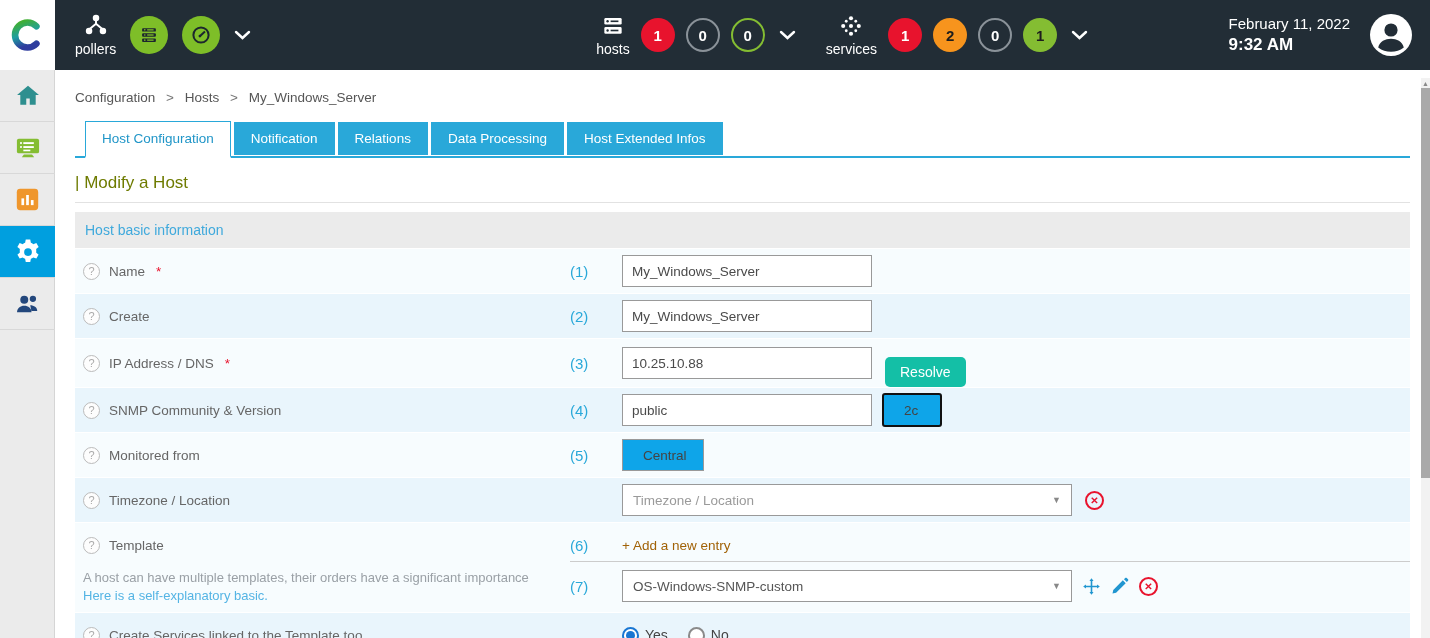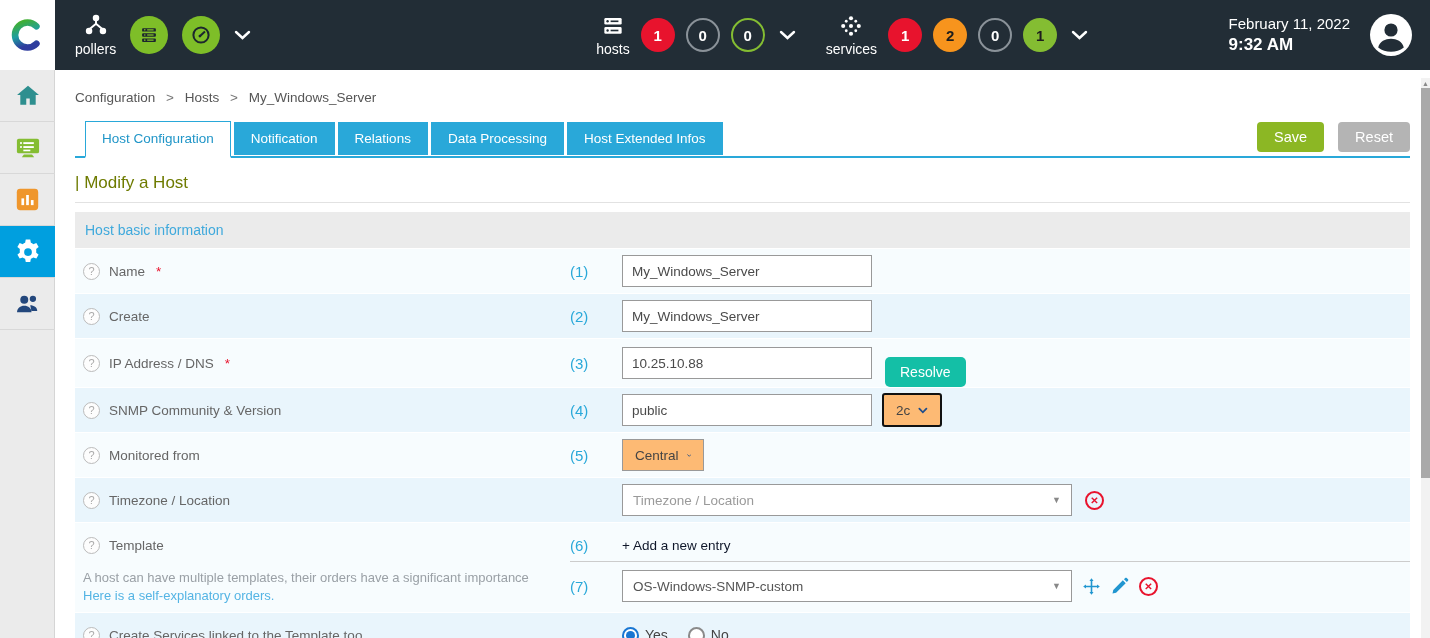--- a/index.html
+++ b/index.html
@@ -52,36 +52,36 @@
   .frow { display:flex; align-items:center; min-height:44px; margin-top:1px; }
   .row-light { background:#f7fcfe; }
   .row-blue  { background:#e9f5fc; }
   .lbl-cell { width:495px; flex:0 0 495px; display:flex; align-items:center; gap:9px; padding-left:8px; color:#666; font-size:13.5px; }
   .help-ic { width:17px; height:17px; flex:0 0 17px; border-radius:50%; border:1px solid #bbb; color:#aaa; font-size:11px; display:flex; align-items:center; justify-content:center; background:#fdfdfd; cursor:pointer; }
   .req { color:#e8132d; margin-left:2px; }
   .ann { width:52px; flex:0 0 52px; color:#29a8d9; font-size:15px; }
   .ctrl { flex:1; display:flex; align-items:center; }
   .tinput { width:250px; height:32px; border:1px solid #999; padding:0 9px; font-size:13.5px; color:#4a4a4a; background:#fff; font-family:"Liberation Sans", sans-serif; }
   .btn-resolve { margin-left:13px; background:#14bfa6; color:#fff; border:none; font-size:14px; padding:7px 15px; border-radius:5px; cursor:pointer; font-family:"Liberation Sans", sans-serif;margin-top:18px; }
-  .mini-select { height:32px; border:1px solid #999; background:#fdba74; display:flex; align-items:center; justify-content:space-between; padding:0 12px; font-size:13.5px; color:#444; cursor:pointer; gap:8px; }
+  .mini-select { height:32px; border:1px solid #999; background:#0ea5e9; display:flex; align-items:center; justify-content:space-between; padding:0 20px; font-size:13.5px; color:#444; cursor:pointer; gap:8px; }
   .snmp-sel { width:60px; margin-left:10px; border:2px solid #111; border-radius:3px; height:34px; }
   .combo { width:450px; height:32px; border:1px solid #999; background:#fff; display:flex; align-items:center; padding:0 10px; font-size:13.5px; cursor:pointer; }
   .combo .ph  { color:#9a9a9a; }
   .combo .val { color:#555; }
   .combo .caret { margin-left:auto; color:#888; font-size:9px; }
   .redx { width:19px; height:19px; flex:0 0 19px; border-radius:50%; border:2px solid #e8132d; color:#e8132d; font-size:10px; font-weight:bold; display:flex; align-items:center; justify-content:center; margin-left:13px; cursor:pointer; }
   .tmpl-row { align-items:flex-start; padding-top:7px; padding-bottom:8px; }
   .tmpl-left { width:495px; flex:0 0 495px; padding-left:8px; }
   .tmpl-label { display:flex; align-items:center; gap:9px; color:#666; font-size:13.5px; height:30px; }
   .tmpl-help { color:#9aa0a6; font-size:13px; margin-top:9px; line-height:1.35; }
   .tmpl-link { color:#54b4e4; font-size:13px; cursor:pointer; }
   .tmpl-right { flex:1; }
   .tmpl-line-a { display:flex; align-items:center; height:32px; border-bottom:1px solid #ccc; }
   .tmpl-line-b { display:flex; align-items:center; margin-top:8px; }
-  .add-link { color:#0f172a; font-size:13.5px; cursor:pointer; }
+  .add-link { color:#a16207; font-size:13.5px; cursor:pointer; }
   .ic-btn { margin-left:10px; cursor:pointer; display:flex; align-items:center; }
   .radio-grp { display:flex; align-items:center; gap:6px; margin-right:20px; cursor:pointer; }
   .radio { width:17px; height:17px; border-radius:50%; border:2px solid #8a8a8a; background:#fff; display:flex; align-items:center; justify-content:center; }
   .radio.checked { border-color:#1976d2; }
   .radio.checked::after { content:""; width:9px; height:9px; border-radius:50%; background:#1976d2; }
   .radio-lbl { color:#444; font-size:14px; }
 
   
   .scrollbar { position:absolute; right:0; top:78px; width:9px; height:560px; background:#f2f2f2; }
   .scroll-up { height:10px; display:flex; align-items:center; justify-content:center; color:#8a8a8a; font-size:7px; cursor:pointer; }
@@ -270,24 +270,20 @@
         <span class="crumb-sep">&gt;</span>
         <span>My_Windows_Server</span>
       </div>
 
       <div class="tabs-row">
         <div class="tab active">Host Configuration</div>
         <div class="tab">Notification</div>
         <div class="tab">Relations</div>
         <div class="tab">Data Processing</div>
         <div class="tab">Host Extended Infos</div>
-        <div class="actions">
-          <button class="btn btn-save">Save</button>
-          <button class="btn btn-reset">Reset</button>
-        </div>
       </div>
 
       <h2 class="page-title">| Modify a Host</h2>
 
       <div class="section-hdr">Host basic information</div>
 
       <div class="frow row-light">
         <div class="lbl-cell">
           <span class="help-ic">?</span>
           <span>Name</span>
@@ -372,21 +368,21 @@
       </div>
 
       <div class="frow row-light tmpl-row">
         <div class="tmpl-left">
           <div class="tmpl-label">
             <span class="help-ic">?</span>
             <span>Template</span>
           </div>
           <div class="tmpl-help">
             <span>A host can have multiple templates, their orders have a significant importance</span><br>
-            <span class="tmpl-link">Here is a self-explanatory orders.</span>
+            <span class="tmpl-link">Here is a self-explanatory basic.</span>
           </div>
         </div>
         <div class="tmpl-right">
           <div class="tmpl-line-a">
             <div class="ann">(6)</div>
             <span class="add-link">+ Add a new entry</span>
           </div>
           <div class="tmpl-line-b">
             <div class="ann">(7)</div>
             <div class="combo">

